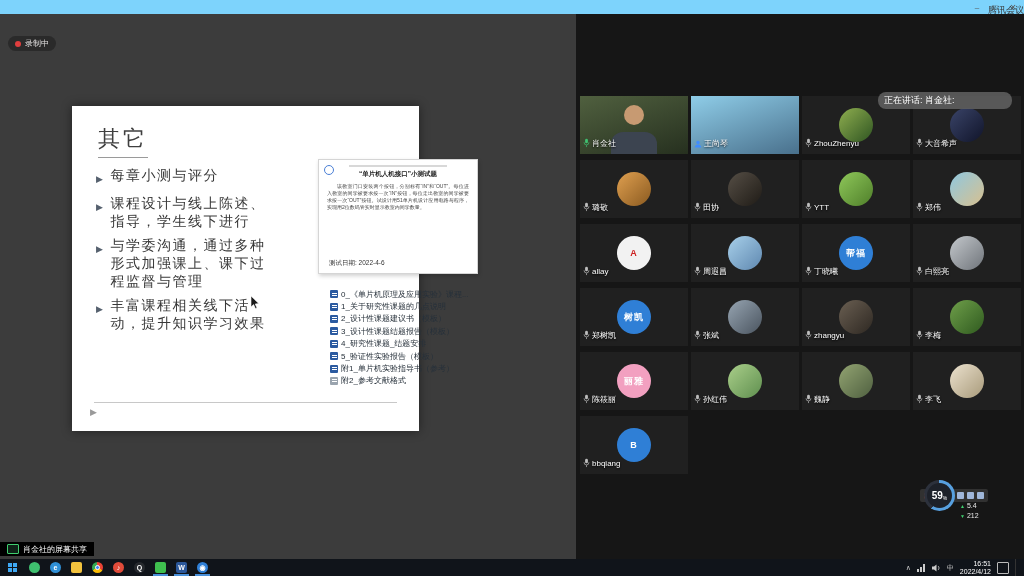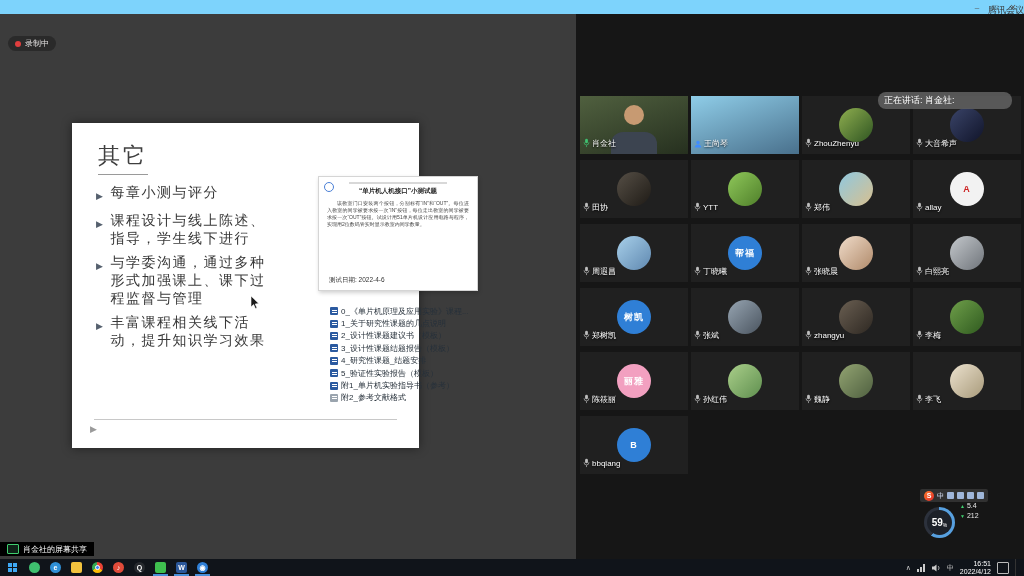--- a/index.html
+++ b/index.html
@@ -12,21 +12,21 @@
   .win-controls{position:absolute;right:2px;top:0;height:14px;display:flex;}
   .win-controls span{width:18px;height:14px;display:flex;align-items:center;justify-content:center;
                      font-size:8px;color:#555;cursor:default;}
 
   
   .share-area{position:absolute;left:0;top:14px;width:576px;height:545px;background:#3c3c3c;}
   .rec-pill{position:absolute;left:8px;top:22px;height:15px;padding:0 7px;border-radius:8px;
             background:#2a2a2a;display:flex;align-items:center;gap:4px;font-size:8px;color:#e0dede;}
   .rec-dot{width:6px;height:6px;border-radius:50%;background:#e03e3e;}
 
-  .slide{position:absolute;left:72px;top:109px;width:347px;height:325px;background:#fff;
+  .slide{position:absolute;left:72px;top:92px;width:347px;height:325px;background:#fff;
          box-shadow:0 0 10px rgba(0,0,0,.45);}
   .slide-title{position:absolute;left:26px;top:18px;font-size:22px;color:#3f3f3f;letter-spacing:3px;
                font-family:"DejaVu Serif","Liberation Serif",serif;border-bottom:1px solid #9a9a9a;
                padding-bottom:3px;}
   #bullets{position:absolute;left:24px;top:60px;width:182px;margin:0;padding:0;list-style:none;}
   #bullets li{display:flex;margin-bottom:6px;font-size:14px;line-height:18px;color:#383838;
               letter-spacing:1.5px;font-family:"DejaVu Serif","Liberation Serif",serif;}
   .marker{color:#55606e;font-size:9px;margin:4px 6px 0 0;flex:none;}
 
   .docpage{position:absolute;left:246px;top:53px;width:158px;height:113px;background:#fff;
@@ -63,21 +63,21 @@
                    background:rgba(96,96,96,.88);color:#fff;font-size:9px;display:flex;align-items:center;
                    padding-left:6px;z-index:6;}
 
   
   .sogou{position:absolute;left:344px;top:475px;height:13px;display:flex;align-items:center;gap:3px;
          background:rgba(52,52,52,.9);border-radius:2px;padding:0 4px;z-index:6;}
   .sogou-logo{width:10px;height:10px;border-radius:50%;background:linear-gradient(135deg,#ff7a2a,#e02a2a);
               color:#fff;font-size:7px;font-weight:bold;display:flex;align-items:center;justify-content:center;}
   .sg-lang{font-size:7px;color:#dfe8ff;}
   .sg-ico{width:7px;height:7px;background:#9fb6d9;border-radius:1px;}
-  .gauge-outer{position:absolute;left:348px;top:493px;width:31px;height:31px;border-radius:50%;
+  .gauge-outer{position:absolute;left:348px;top:466px;width:31px;height:31px;border-radius:50%;
                background:conic-gradient(#57a0e0 0 59%, #2c313c 59% 100%);z-index:6;}
   .gauge-inner{position:absolute;inset:3px;border-radius:50%;background:#1d2129;display:flex;
                align-items:center;justify-content:center;color:#fff;}
   .gauge-val{font-size:10px;font-weight:bold;}
   .gauge-unit{font-size:5px;margin-top:4px;}
   .net{position:absolute;left:384px;top:487px;z-index:6;}
   .net-row{display:flex;align-items:center;gap:2px;color:#e8e8e8;font-size:7px;line-height:10px;}
   .net-arrow{color:#3fcf6f;font-size:5px;}
 
   
@@ -239,20 +239,31 @@
           <div class="namebar">
             <span class="micwrap"><svg width="7" height="10" viewBox="0 0 10 13">
                 <rect x="3" y="0.5" width="4" height="6.5" rx="2" fill="#bdbdbd"></rect>
                 <path d="M1.5 5.5a3.5 3.8 0 0 0 7 0" fill="none" stroke="#bdbdbd" stroke-width="1"></path>
                 <rect x="4.5" y="9.8" width="1" height="2.5" fill="#bdbdbd"></rect>
               </svg></span>
             <span class="pname">大音希声</span>
           </div>
         </div>
         <div class="tile">
+          <div class="ava" style="background: linear-gradient(135deg, rgb(224, 160, 80), rgb(138, 90, 32));"></div>
+          <div class="namebar">
+            <span class="micwrap"><svg width="7" height="10" viewBox="0 0 10 13">
+                <rect x="3" y="0.5" width="4" height="6.5" rx="2" fill="#bdbdbd"></rect>
+                <path d="M1.5 5.5a3.5 3.8 0 0 0 7 0" fill="none" stroke="#bdbdbd" stroke-width="1"></path>
+                <rect x="4.5" y="9.8" width="1" height="2.5" fill="#bdbdbd"></rect>
+              </svg></span>
+            <span class="pname">璐敬</span>
+          </div>
+        </div>
+        <div class="tile">
           <div class="ava" style="background: linear-gradient(135deg, rgb(86, 79, 70), rgb(31, 27, 22));"></div>
           <div class="namebar">
             <span class="micwrap"><svg width="7" height="10" viewBox="0 0 10 13">
                 <rect x="3" y="0.5" width="4" height="6.5" rx="2" fill="#bdbdbd"></rect>
                 <path d="M1.5 5.5a3.5 3.8 0 0 0 7 0" fill="none" stroke="#bdbdbd" stroke-width="1"></path>
                 <rect x="4.5" y="9.8" width="1" height="2.5" fill="#bdbdbd"></rect>
               </svg></span>
             <span class="pname">田协</span>
           </div>
         </div>
@@ -302,31 +313,20 @@
         </div>
         <div class="tile">
           <div class="ava" style="background: rgb(47, 127, 214); color: rgb(255, 255, 255);">帮福</div>
           <div class="namebar">
             <span class="micwrap"><svg width="7" height="10" viewBox="0 0 10 13">
                 <rect x="3" y="0.5" width="4" height="6.5" rx="2" fill="#bdbdbd"></rect>
                 <path d="M1.5 5.5a3.5 3.8 0 0 0 7 0" fill="none" stroke="#bdbdbd" stroke-width="1"></path>
                 <rect x="4.5" y="9.8" width="1" height="2.5" fill="#bdbdbd"></rect>
               </svg></span>
             <span class="pname">丁晓曦</span>
-          </div>
-        </div>
-        <div class="tile">
-          <div class="ava" style="background: linear-gradient(135deg, rgb(240, 220, 202), rgb(176, 138, 106));"></div>
-          <div class="namebar">
-            <span class="micwrap"><svg width="7" height="10" viewBox="0 0 10 13">
-                <rect x="3" y="0.5" width="4" height="6.5" rx="2" fill="#bdbdbd"></rect>
-                <path d="M1.5 5.5a3.5 3.8 0 0 0 7 0" fill="none" stroke="#bdbdbd" stroke-width="1"></path>
-                <rect x="4.5" y="9.8" width="1" height="2.5" fill="#bdbdbd"></rect>
-              </svg></span>
-            <span class="pname">张晓晨</span>
           </div>
         </div>
         <div class="tile">
           <div class="ava" style="background: linear-gradient(135deg, rgb(196, 200, 204), rgb(111, 116, 122));"></div>
           <div class="namebar">
             <span class="micwrap"><svg width="7" height="10" viewBox="0 0 10 13">
                 <rect x="3" y="0.5" width="4" height="6.5" rx="2" fill="#bdbdbd"></rect>
                 <path d="M1.5 5.5a3.5 3.8 0 0 0 7 0" fill="none" stroke="#bdbdbd" stroke-width="1"></path>
                 <rect x="4.5" y="9.8" width="1" height="2.5" fill="#bdbdbd"></rect>
               </svg></span>

